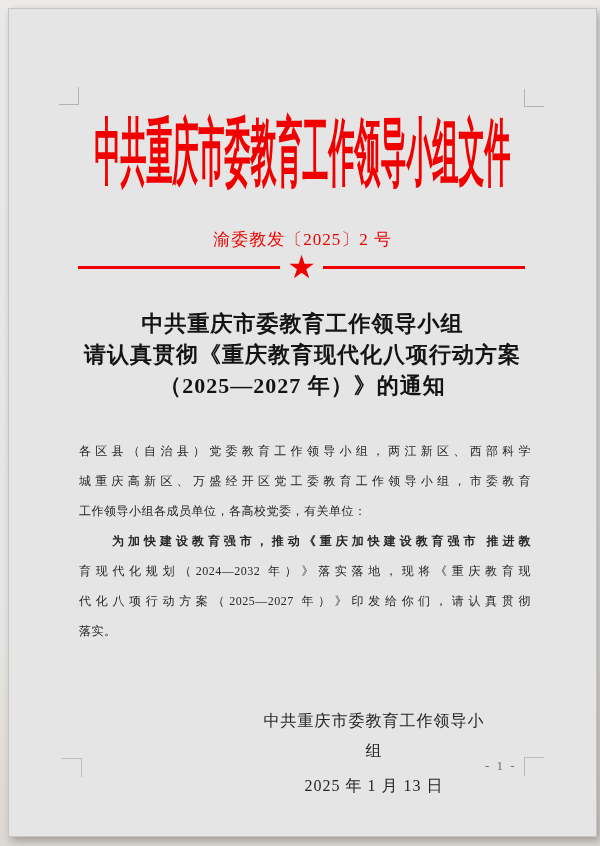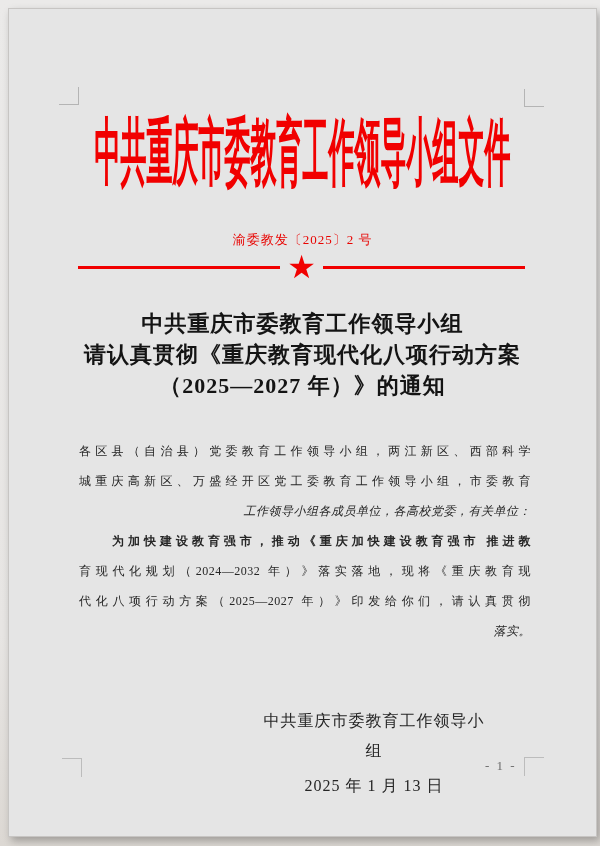--- a/index.html
+++ b/index.html
@@ -21,40 +21,40 @@
   .mark-br{left:515px;top:748px;height:18px;border-left:1px solid #bcbcbc;border-top:1px solid #bcbcbc;}
 
   .banner{
     position:absolute;top:106px;left:0;width:100%;text-align:center;
     color:#f10000;font-weight:900;font-size:26px;line-height:27px;
     letter-spacing:0px;white-space:nowrap;
     transform:scaleY(2.8);transform-origin:50% 0;
   }
   .docnum{
     position:absolute;top:219px;left:0;width:100%;text-align:center;
-    color:#e80300;font-size:13px;line-height:24px;letter-spacing:1px;
+    color:#e80300;font-size:17px;line-height:24px;letter-spacing:1px;
   }
   .rule{
     position:absolute;top:243px;left:69px;width:447px;height:30px;
     display:flex;align-items:center;
   }
   .rule-line{flex:1;height:3px;background:#f10000;}
   .rule-star{color:#f10000;font-size:32px;line-height:30px;margin:0 7px;flex:0 0 auto;}
 
   .title{
     position:absolute;top:299px;left:0;width:100%;text-align:center;
     color:#141414;font-weight:bold;font-size:22px;line-height:31px;letter-spacing:1px;
   }
 
   .bodytext{
     position:absolute;top:427px;left:70px;width:452px;
     color:#262626;font-size:12px;line-height:30px;letter-spacing:0.5px;
   }
   .jline{text-align:justify;text-align-last:justify;}
-  .lline{text-align:right;font-style:italic;}
+  .lline{text-align:left;}
   .indent{text-indent:33px;font-weight:bold;}
 
   .signature{
     position:absolute;top:697px;left:250px;width:230px;text-align:center;
     color:#262626;font-size:16px;line-height:30px;letter-spacing:1px;
   }
   .sigdate{margin-top:5px;letter-spacing:1px;}
 
   .pagenum{
     position:absolute;left:476px;top:749px;

